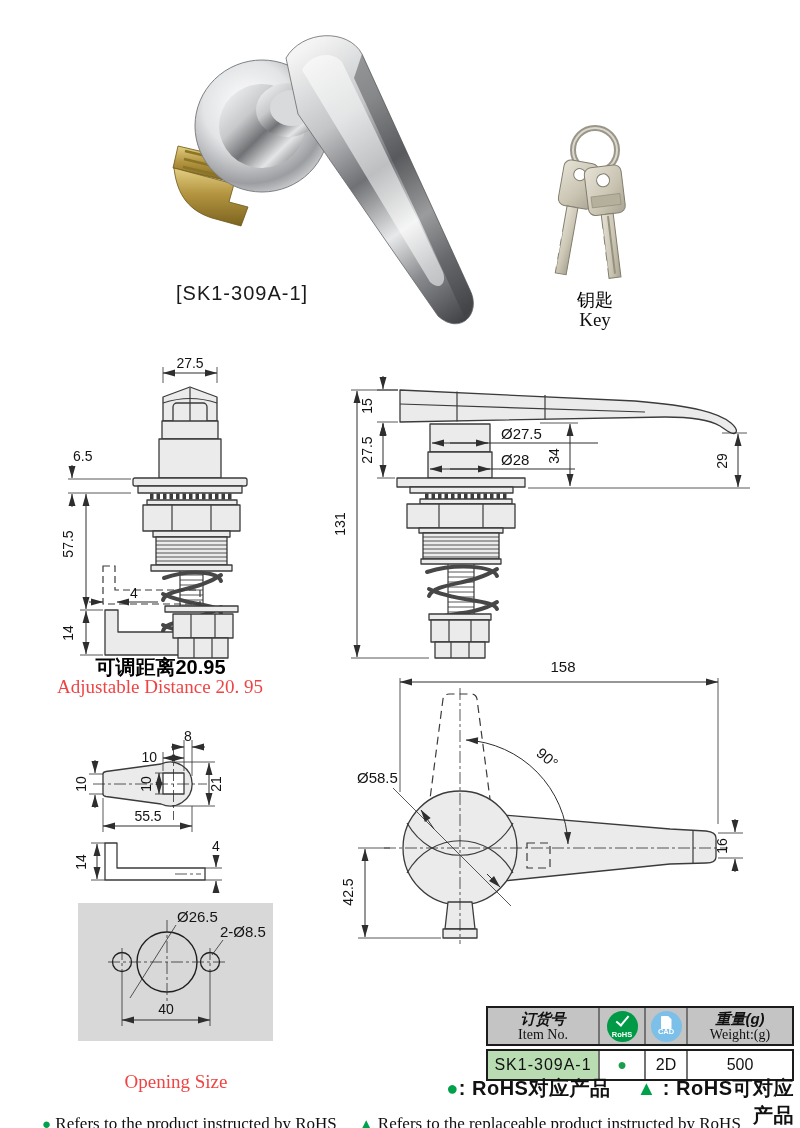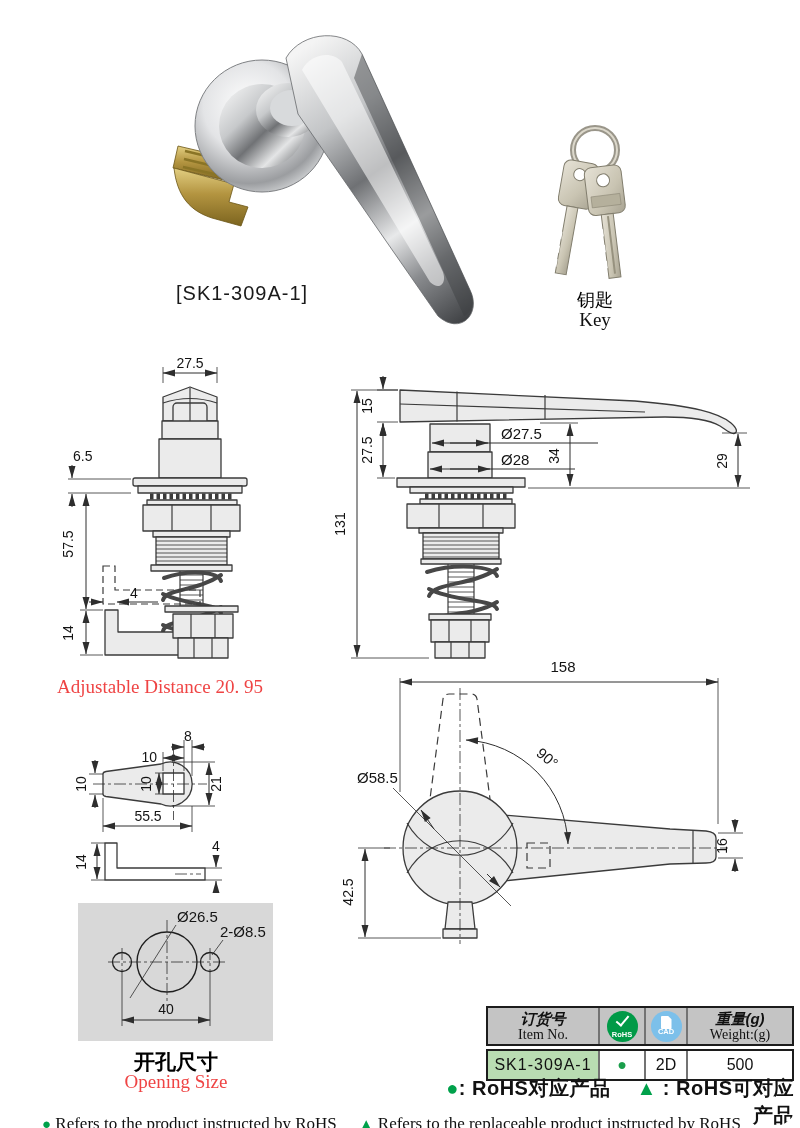--- a/index.html
+++ b/index.html
@@ -1,17 +1,17 @@
 <!DOCTYPE html>
 <html><head>
 <meta charset="utf-8">
 <style>
   html,body{margin:0;padding:0;background:#fff;}
   .page{position:relative;width:800px;height:1128px;background:#fff;overflow:hidden;
-        font-family:"Liberation Sans",sans-serif;color:#111;border-radius:32px;}
+        font-family:"Liberation Sans",sans-serif;color:#111;}
   .abs{position:absolute;}
   
   svg.ds text{font-size:14px;fill:#141414;font-family:"Liberation Sans",sans-serif;}
   svg.ds text.big{font-size:15px;}
   .part{fill:#ebebeb;stroke:#3b3b3b;stroke-width:1.3;stroke-linejoin:round;}
   .partw{fill:#ffffff;stroke:#3b3b3b;stroke-width:1.3;stroke-linejoin:round;}
   .ln{fill:none;stroke:#3b3b3b;stroke-width:1.2;}
   .thin{fill:none;stroke:#2e2e2e;stroke-width:.8;}
   .dim{fill:none;stroke:#2e2e2e;stroke-width:1;}
   .cl{fill:none;stroke:#2e2e2e;stroke-width:.8;stroke-dasharray:12 3 3 3;}
@@ -187,20 +187,21 @@
       <path class="thin" d="M53,258 H30 M53,303 H30"></path>
       <line class="dim" x1="36" y1="142" x2="36" y2="257" marker-start="url(#mA)" marker-end="url(#mA)"></line>
       <text transform="rotate(-90 23 192)" x="23" y="192" text-anchor="middle">57.5</text>
       <line class="dim" x1="36" y1="259" x2="36" y2="302" marker-start="url(#mA)" marker-end="url(#mA)"></line>
       <text transform="rotate(-90 23 281)" x="23" y="281" text-anchor="middle">14</text>
       <line class="dim" x1="39" y1="250" x2="53" y2="250" marker-end="url(#mA)"></line>
       <line class="dim" x1="67" y1="250" x2="108" y2="250" marker-start="url(#mA)"></line>
       <text x="84" y="246" text-anchor="middle">4</text>
     </g>
   </svg>
+  <div class="abs cap-cn" style="left:48px;top:654px;width:225px">可调距离20.95</div>
   <div class="abs cap-en" style="left:30px;top:676px;width:260px">Adjustable Distance 20. 95</div>
 
   <svg class="abs ds" style="left:335px;top:368px" width="450" height="300" viewBox="0 0 450 300">
     <defs>
       <marker id="mB" markerUnits="userSpaceOnUse" markerWidth="14" markerHeight="10" refX="12.5" refY="4.5" orient="auto-start-reverse">
           <path d="M12.8,4.5 L.5,1 L.5,8 Z" fill="#2e2e2e"></path>
         </marker>
     </defs>
     <g>
       <path class="part" d="M65,22 L300,33 C360,38 384,45 396,55 C402,60 403,64.5 399,65.5 C395.5,66.3 390,61 385,58 C374,51.5 354,49 330,49 L65,54 Z"></path>
@@ -359,21 +360,20 @@
     <g>
       <text x="107" y="24" class="big">Ø26.5</text>
       <line class="thin" x1="106" y1="27" x2="60" y2="100"></line>
       <text x="150" y="39" class="big">2-Ø8.5</text>
       <line class="thin" x1="153" y1="42" x2="142" y2="57"></line>
       <path class="thin" d="M52,78 V128 M140,78 V128"></path>
       <line class="dim" x1="52" y1="122" x2="140" y2="122" marker-start="url(#mE)" marker-end="url(#mE)"></line>
       <text x="96" y="116" text-anchor="middle">40</text>
     </g>
   </svg>
-  <div class="abs cap-cn" style="left:76px;top:1048px;width:200px;font-size:21px">开孔尺寸</div>
   <div class="abs cap-en" style="left:76px;top:1071px;width:200px">Opening Size</div>
 
   <div class="abs spec" style="left:486px;top:1006px">
     <div class="trow head">
       <div class="tcell">
         <div class="hd-cn">订货号</div>
         <div class="hd-en">Item No.</div>
       </div>
       <div class="tcell">
         <div class="badge rohs">

